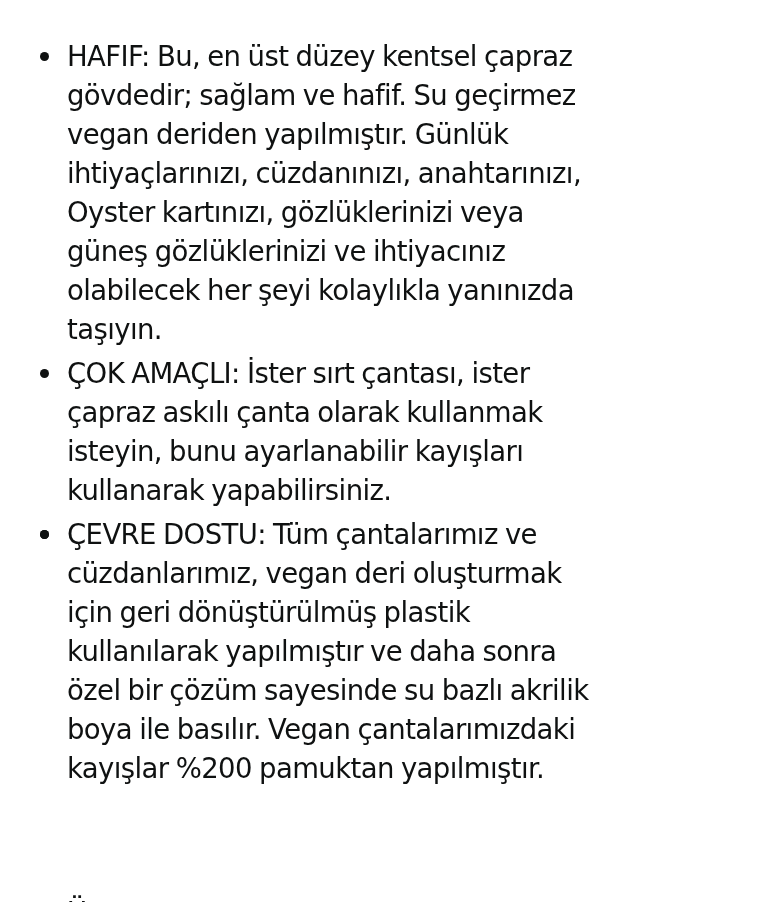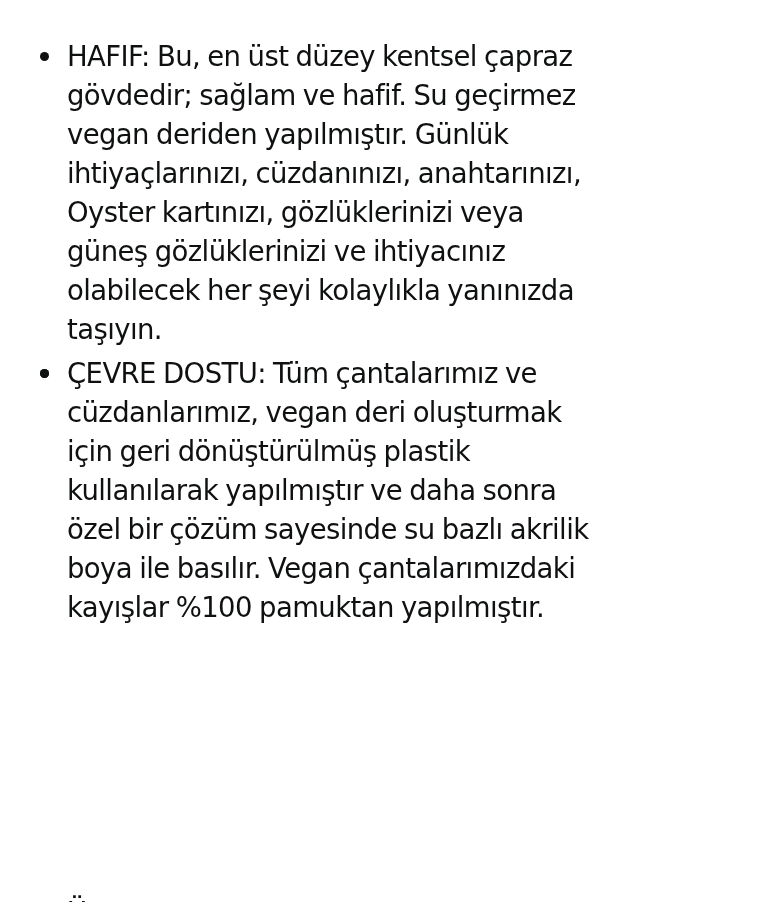--- a/index.html
+++ b/index.html
@@ -59,20 +59,24 @@
 </head>
 <body>
 
 <ul class="feature-list">
   <li class="feature-item">
     <span class="bullet"></span>
     <span class="feature-text">HAFIF: Bu, en üst düzey kentsel çapraz gövdedir; sağlam ve hafif. Su geçirmez vegan deriden yapılmıştır. Günlük ihtiyaçlarınızı, cüzdanınızı, anahtarınızı, Oyster kartınızı, gözlüklerinizi veya güneş gözlüklerinizi ve ihtiyacınız olabilecek her şeyi kolaylıkla yanınızda taşıyın.</span>
   </li>
   <li class="feature-item">
     <span class="bullet"></span>
+    <span class="feature-text">ÇOK AMAÇLI: İster sırt çantası, ister çapraz askılı çanta olarak kullanmak isteyin, bunu ayarlanabilir kayışları kullanarak yapabilirsiniz.</span>
   </li>
   <li class="feature-item">
     <span class="bullet"></span>
-    <span class="feature-text">ÇEVRE DOSTU: Tüm çantalarımız ve cüzdanlarımız, vegan deri oluşturmak için geri dönüştürülmüş plastik kullanılarak yapılmıştır ve daha sonra özel bir çözüm sayesinde su bazlı akrilik boya ile basılır. Vegan çantalarımızdaki kayışlar %100 pamuktan yapılmıştır.</span>
+  </li>
+  <li class="feature-item">
+    <span class="bullet"></span>
+    <span class="feature-text">ÇEVRE DOSTU: Tüm çantalarımız ve cüzdanlarımız, vegan deri oluşturmak için geri dönüştürülmüş plastik kullanılarak yapılmıştır ve daha sonra özel bir çözüm sayesinde su bazlı akrilik boya ile basılır. Vegan çantalarımızdaki kayışlar %200 pamuktan yapılmıştır.</span>
   </li>
 </ul>
 
 <div class="partial-line">Ü</div>
 
 </body></html>

